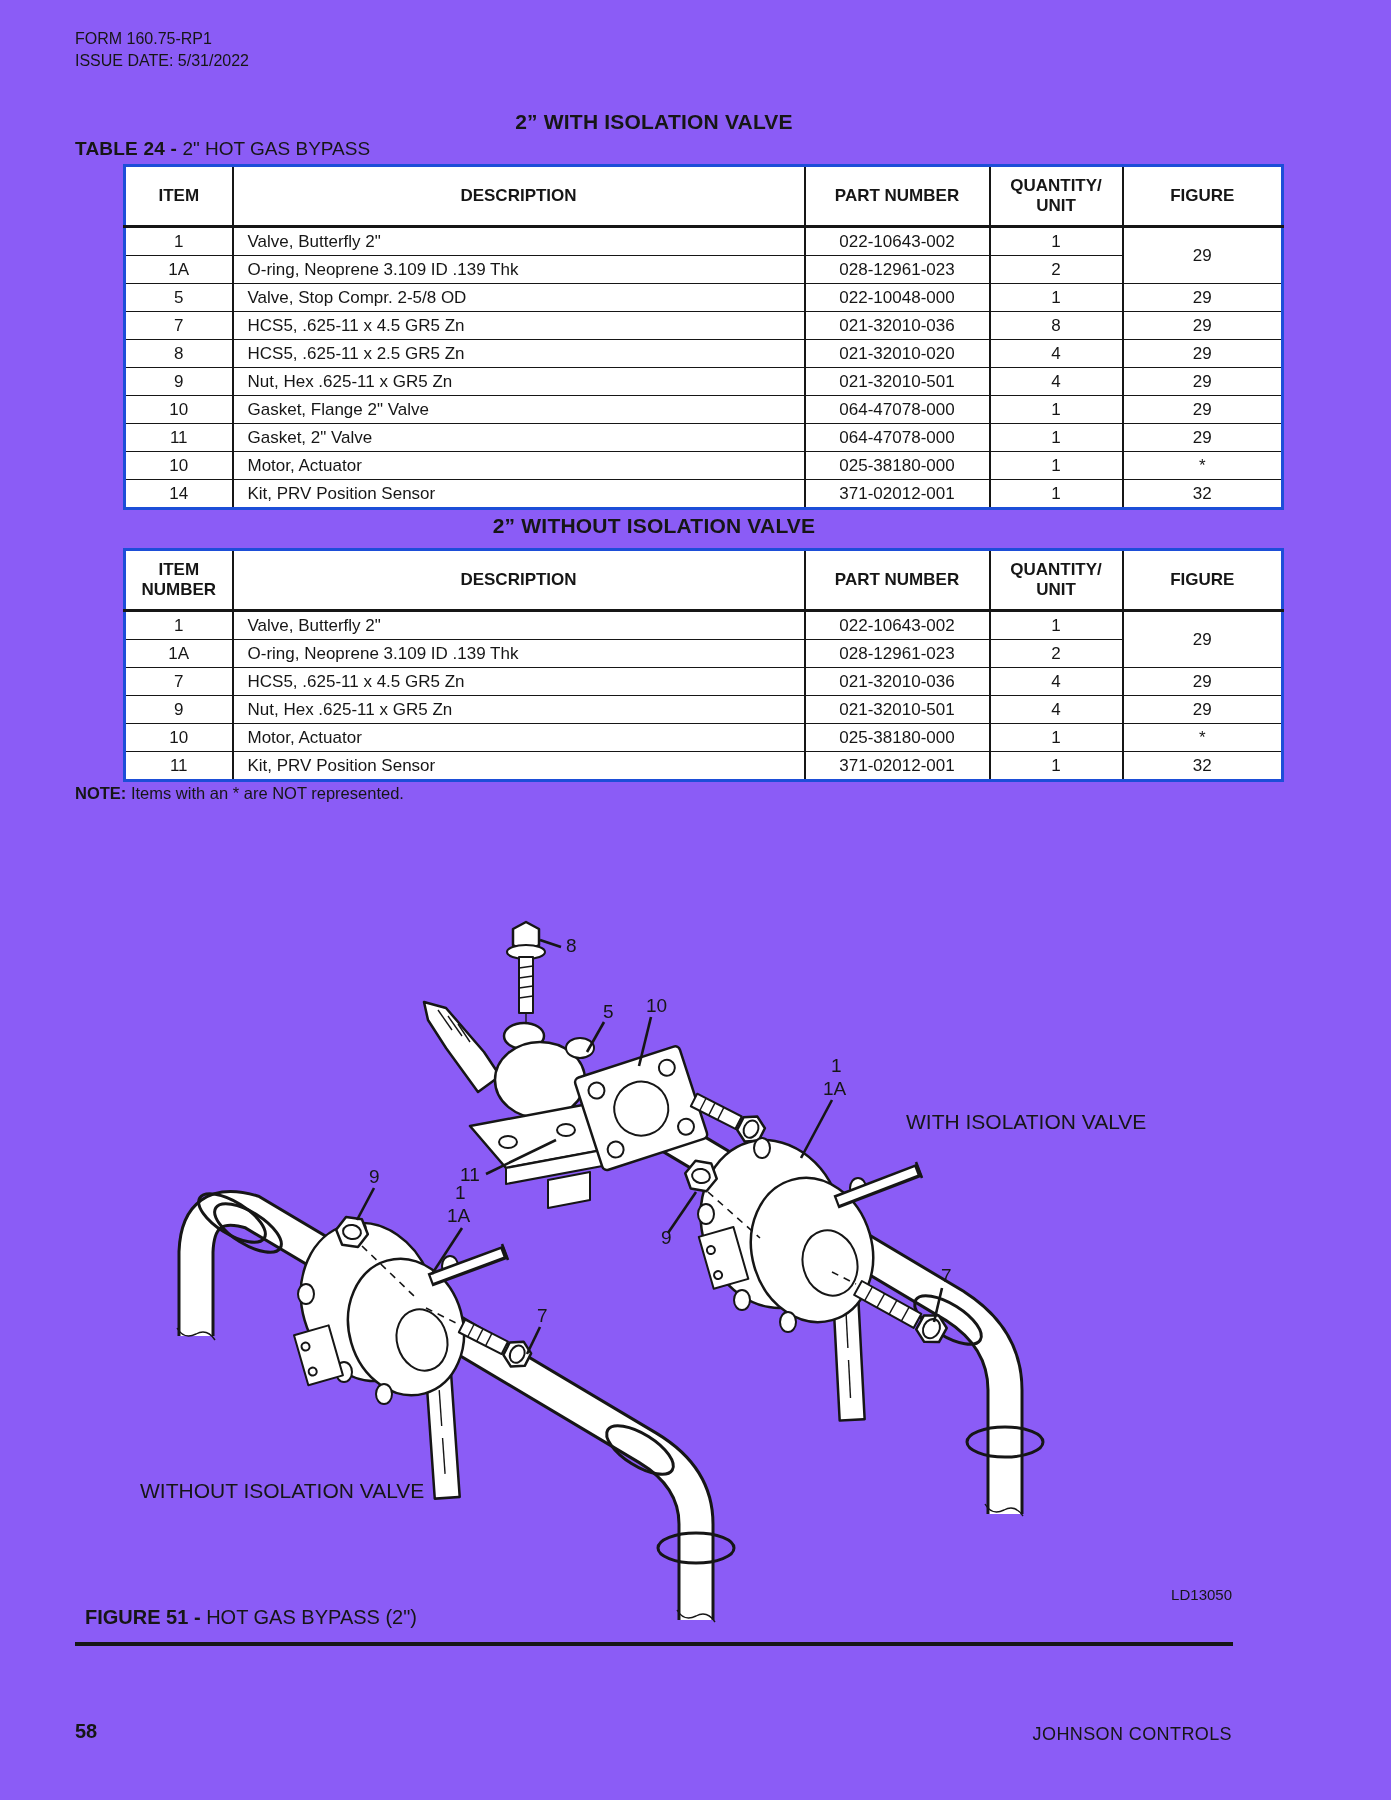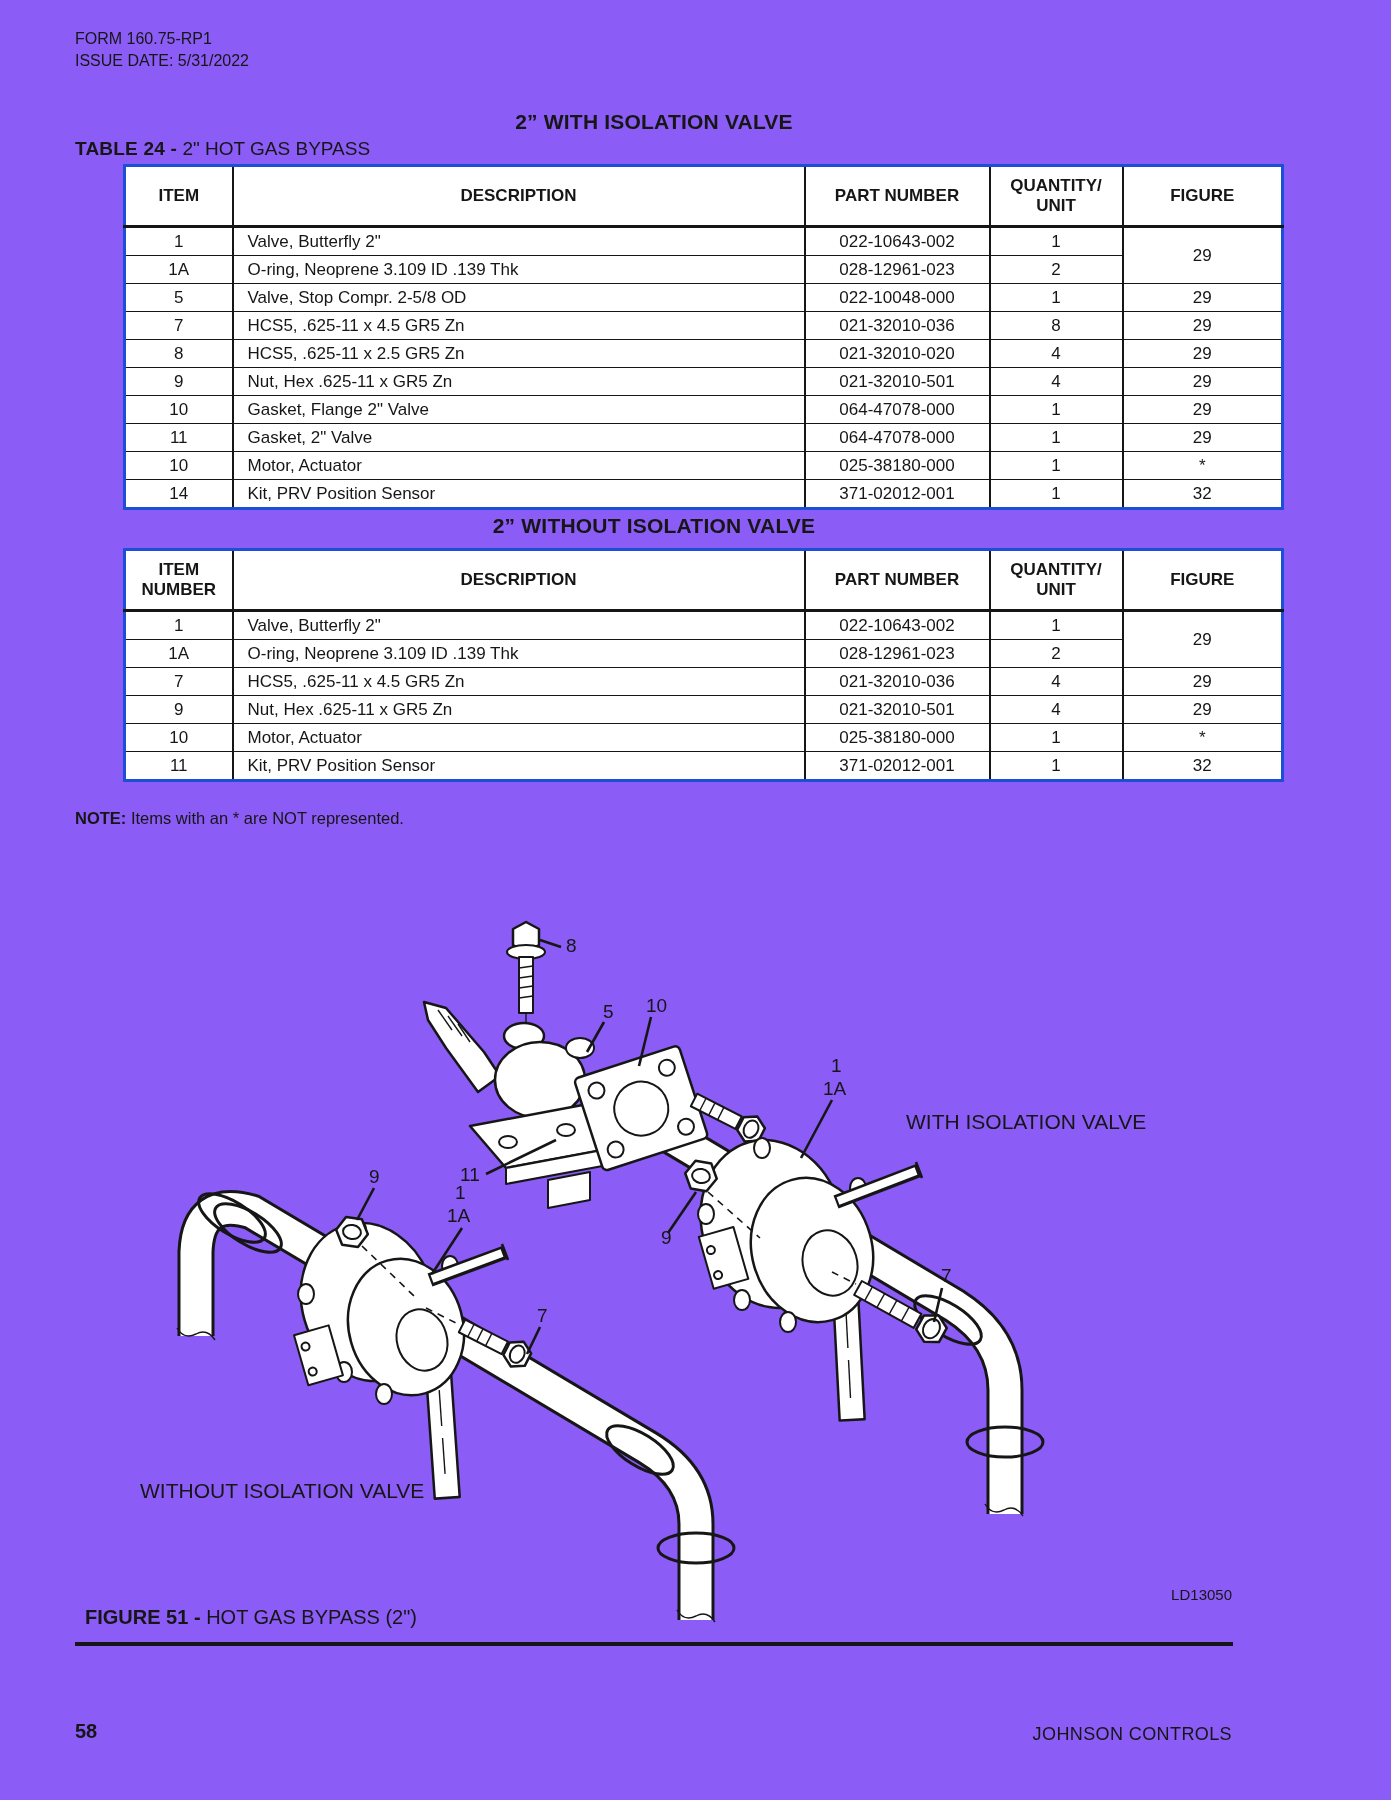--- a/index.html
+++ b/index.html
@@ -16,21 +16,21 @@
   table.parts{border:3px solid #1d4ed8;margin-left:48px;}
   .parts th{border:2px solid #161616;border-bottom:3px solid #161616;
             font-size:17px;font-weight:bold;text-align:center;vertical-align:middle;
             white-space:pre-line;height:58px;padding:0;}
   .parts td{border-left:2px solid #161616;border-right:2px solid #161616;
             border-top:1px solid #161616;border-bottom:1px solid #161616;
             font-size:17px;height:27px;padding:0;vertical-align:middle;text-align:center;}
   .parts td.col-desc{text-align:left;padding-left:14px;}
   .t1{left:75px;top:164px;}
   .t2{left:75px;top:548px;}
-  .note{left:75px;top:784px;font-size:16.5px;margin-top:25px;}
+  .note{left:75px;top:784px;font-size:16.5px;}
   .caption{left:85px;top:1606px;font-size:20px;}
   .rule{left:75px;top:1642px;width:1158px;height:4px;background:#161616;}
   .footer-page{left:75px;top:1720px;font-size:20px;font-weight:bold;}
   .footer-co{right:159px;top:1724px;font-size:18px;letter-spacing:.4px;}
   svg#diagram{position:absolute;left:0;top:0;}
   .pipe-o{fill:none;stroke:#161616;stroke-width:37;}
   .pipe-i{fill:none;stroke:#ffffff;stroke-width:31;}
   .part{fill:#ffffff;stroke:#161616;stroke-width:2.5;stroke-linejoin:round;}
   .part-thin{fill:#ffffff;stroke:#161616;stroke-width:2;stroke-linejoin:round;}
   .ring{fill:none;stroke:#161616;stroke-width:3;}

